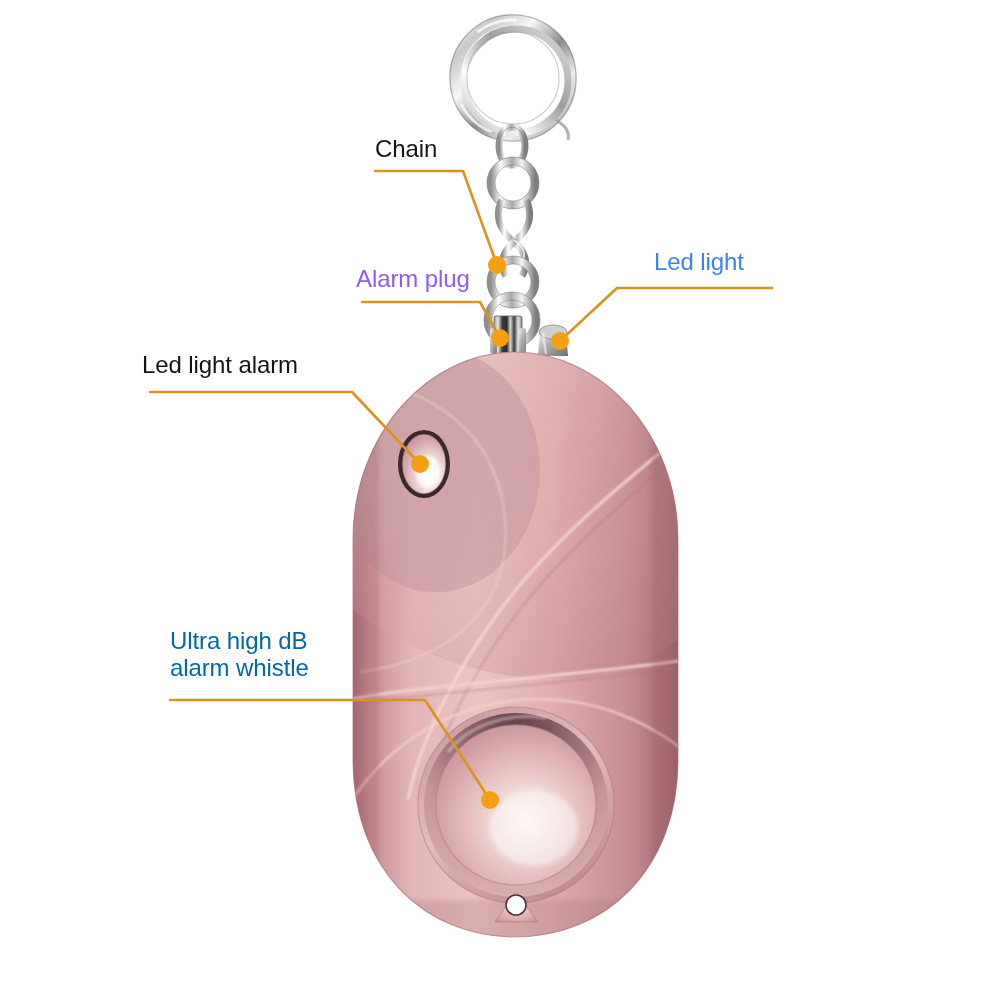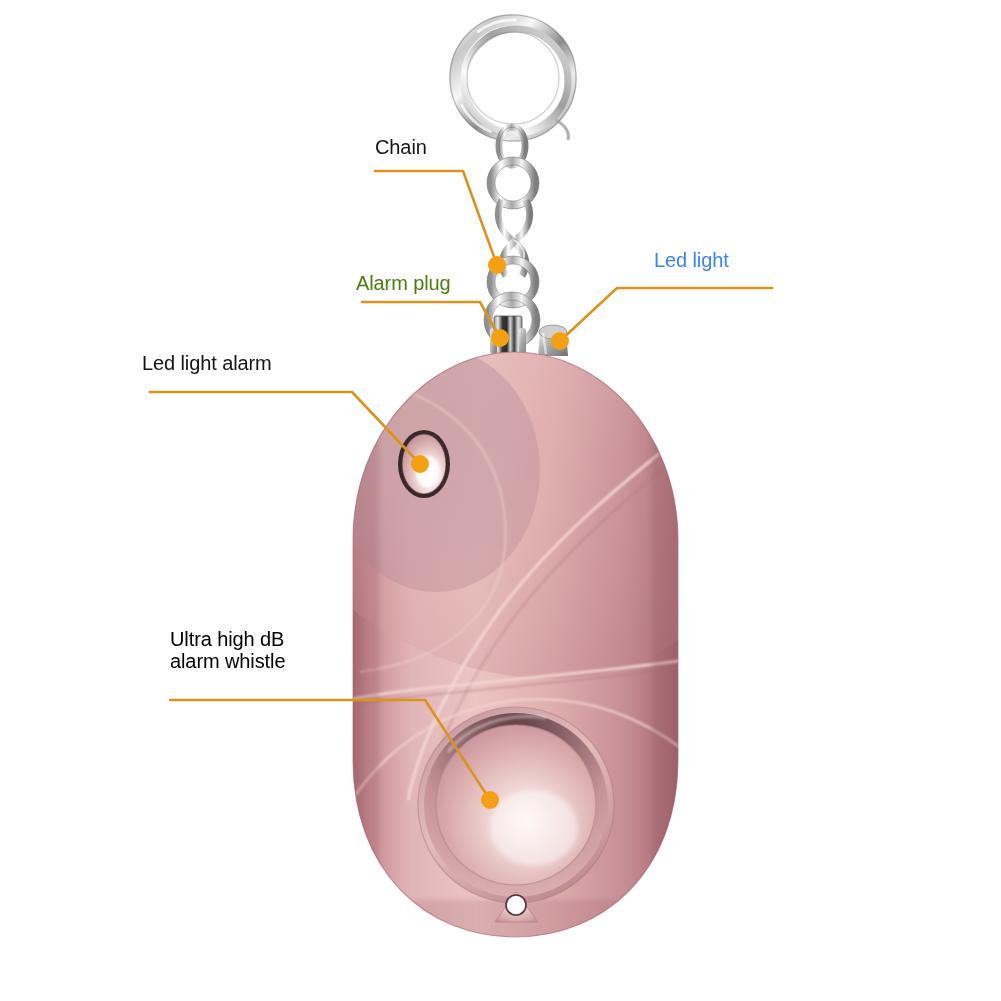--- a/index.html
+++ b/index.html
@@ -21,21 +21,21 @@
   #diagram-svg {
     position: absolute;
     left: 0;
     top: 0;
     width: 1001px;
     height: 1001px;
   }
   .callout-label {
     position: absolute;
     color: #141414;
-    font-size: 20px;
+    font-size: 24px;
     line-height: 1.12;
     white-space: pre;
     letter-spacing: -0.1px;
     font-family: "Liberation Sans", sans-serif;
   }
 </style>
 </head>
 <body>
 
 <div id="stage">
@@ -276,20 +276,20 @@
         <circle cx="497" cy="265" r="9" fill="#F5A012"></circle>
         <circle cx="500" cy="338" r="9" fill="#F5A012"></circle>
         <circle cx="560" cy="341" r="9" fill="#F5A012"></circle>
         <circle cx="420" cy="464" r="9" fill="#F5A012"></circle>
         <circle cx="490" cy="800" r="9" fill="#F5A012"></circle>
       </g>
   </svg>
 
   <div id="callout-labels">
       <div class="callout-label" style="left: 375px; top: 136px; color: rgb(20, 20, 20);">Chain</div>
-      <div class="callout-label" style="left: 356px; top: 272px; color: #4d7c0f;">Alarm plug</div>
+      <div class="callout-label" style="left: 356px; top: 266px; color: #8b5cf6;">Alarm plug</div>
       <div class="callout-label" style="left: 654px; top: 249px; color: #3b82f6;">Led light</div>
       <div class="callout-label" style="left: 142px; top: 352px; color: rgb(20, 20, 20);">Led light alarm</div>
-      <div class="callout-label" style="left: 170px; top: 628px; color: #000000;">Ultra high dB
+      <div class="callout-label" style="left: 170px; top: 628px; color: #0369a1;">Ultra high dB
 alarm whistle</div>
     </div>
 
 </div>
 
 </body></html>

